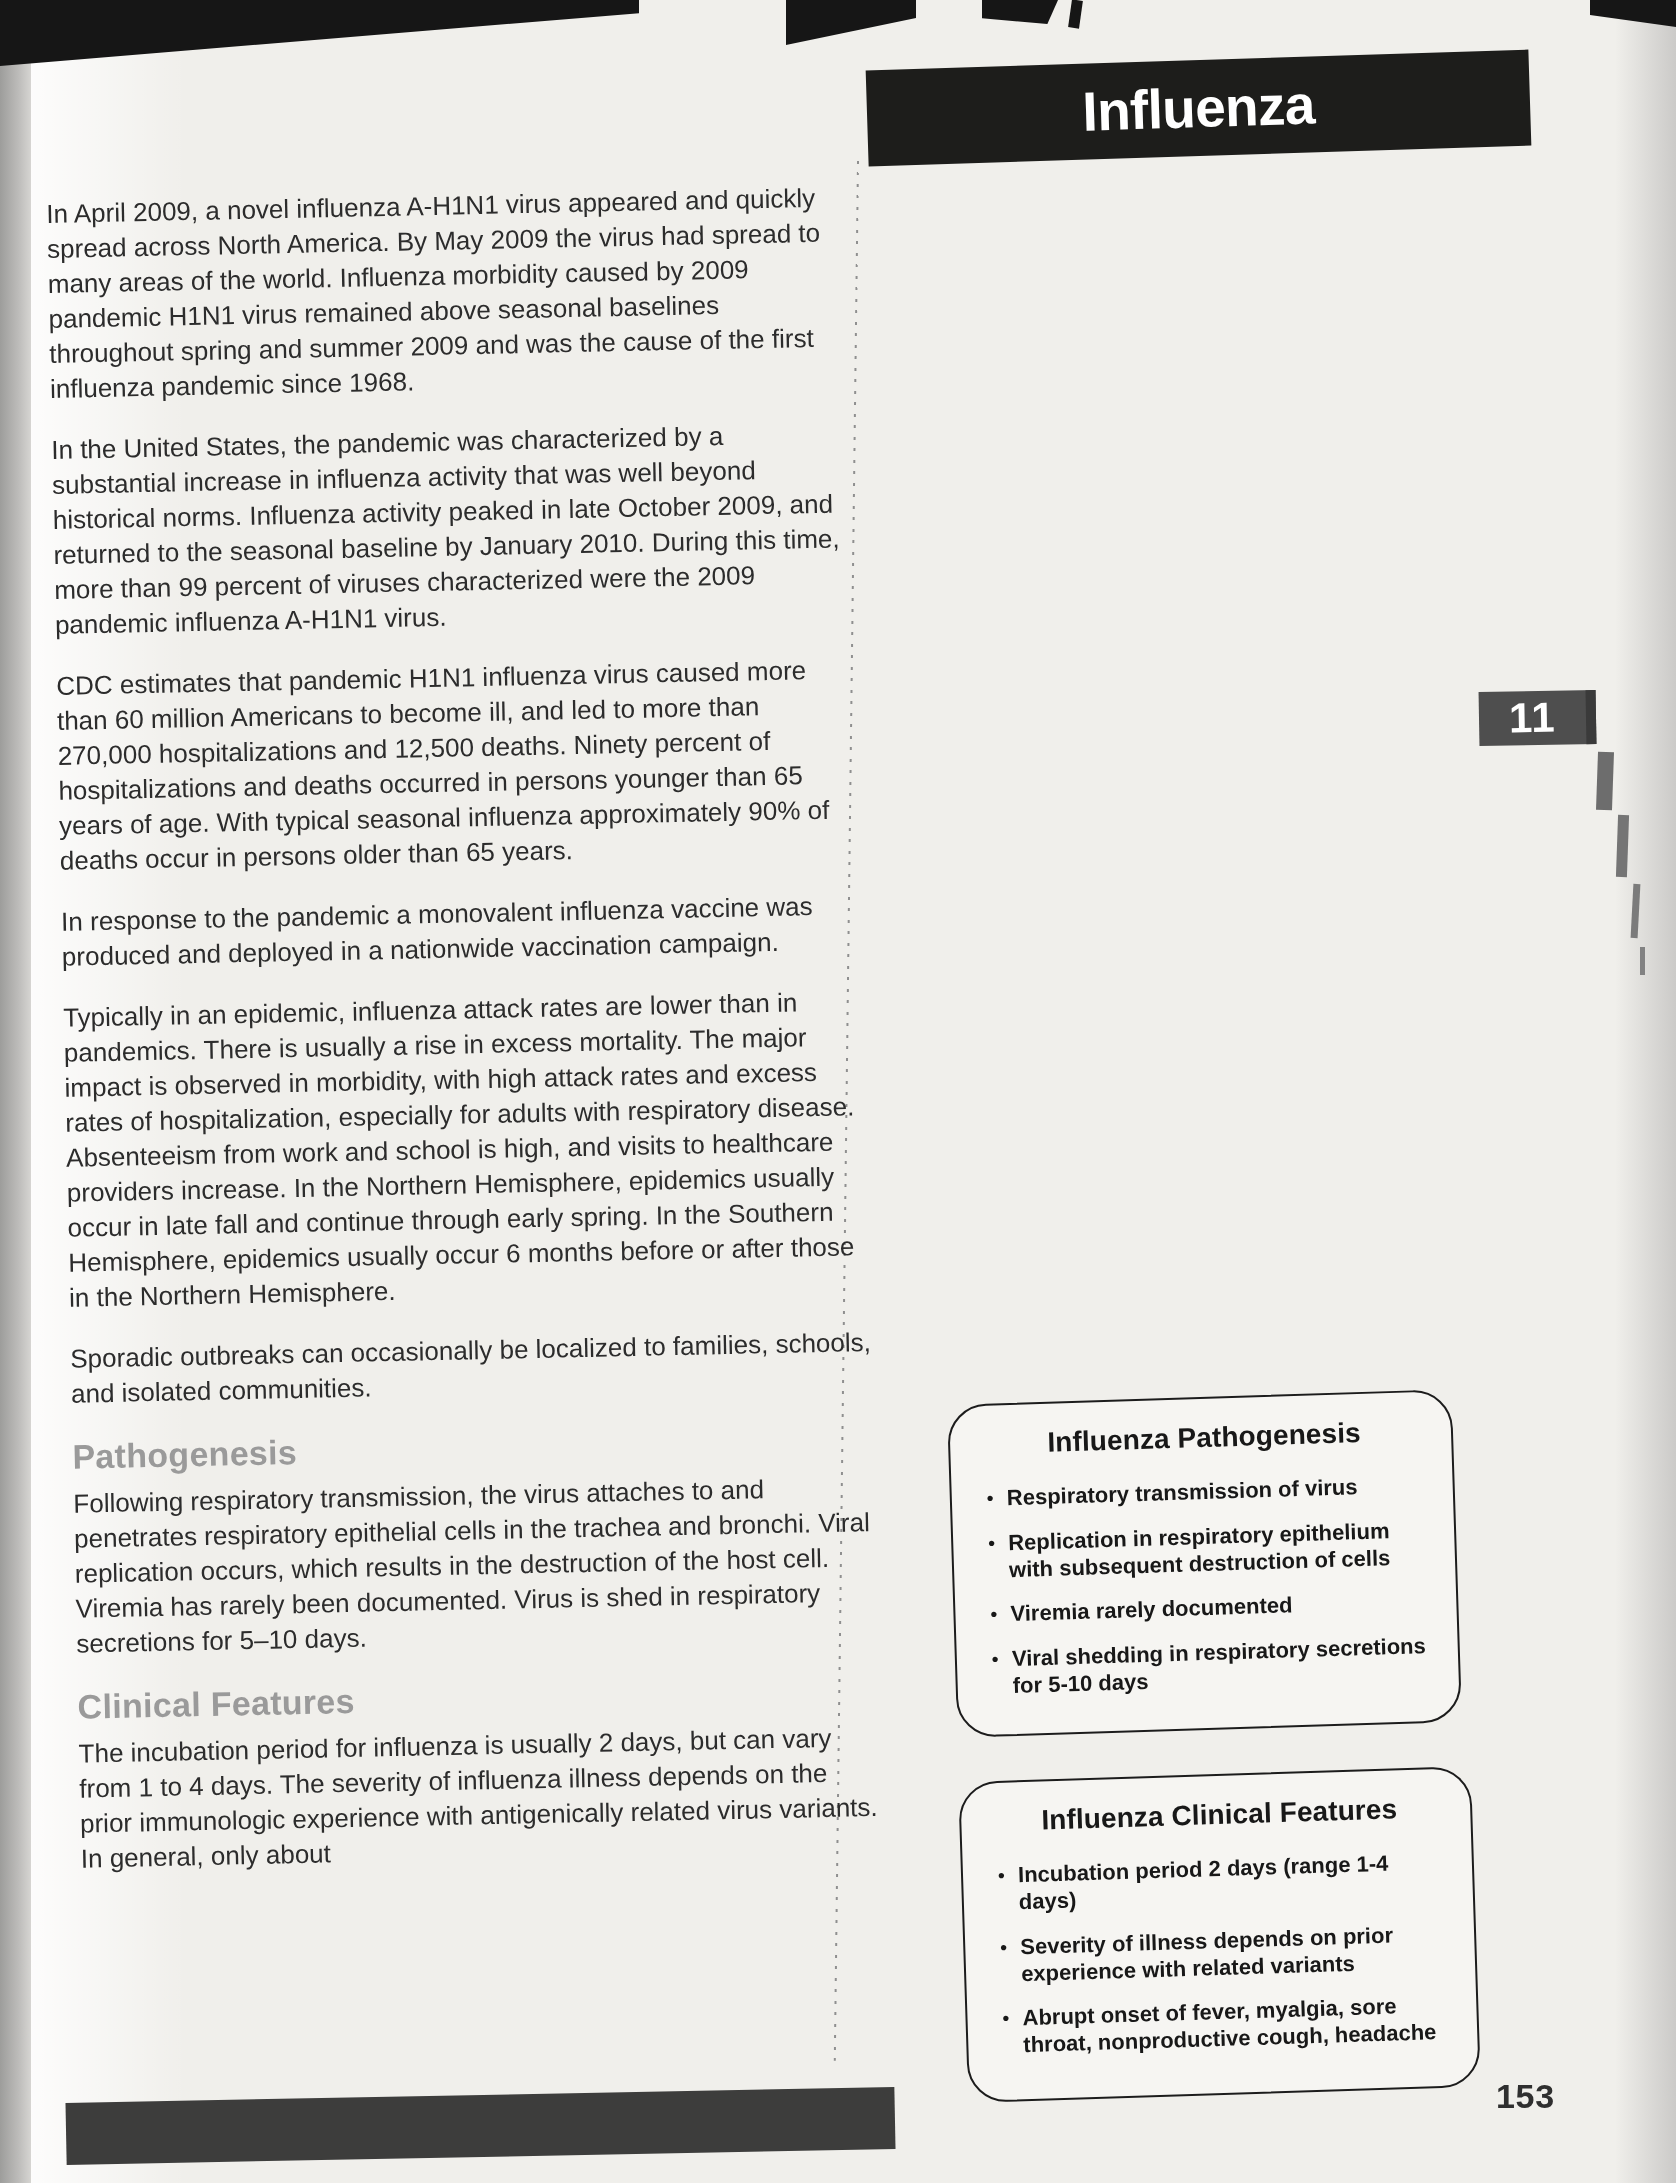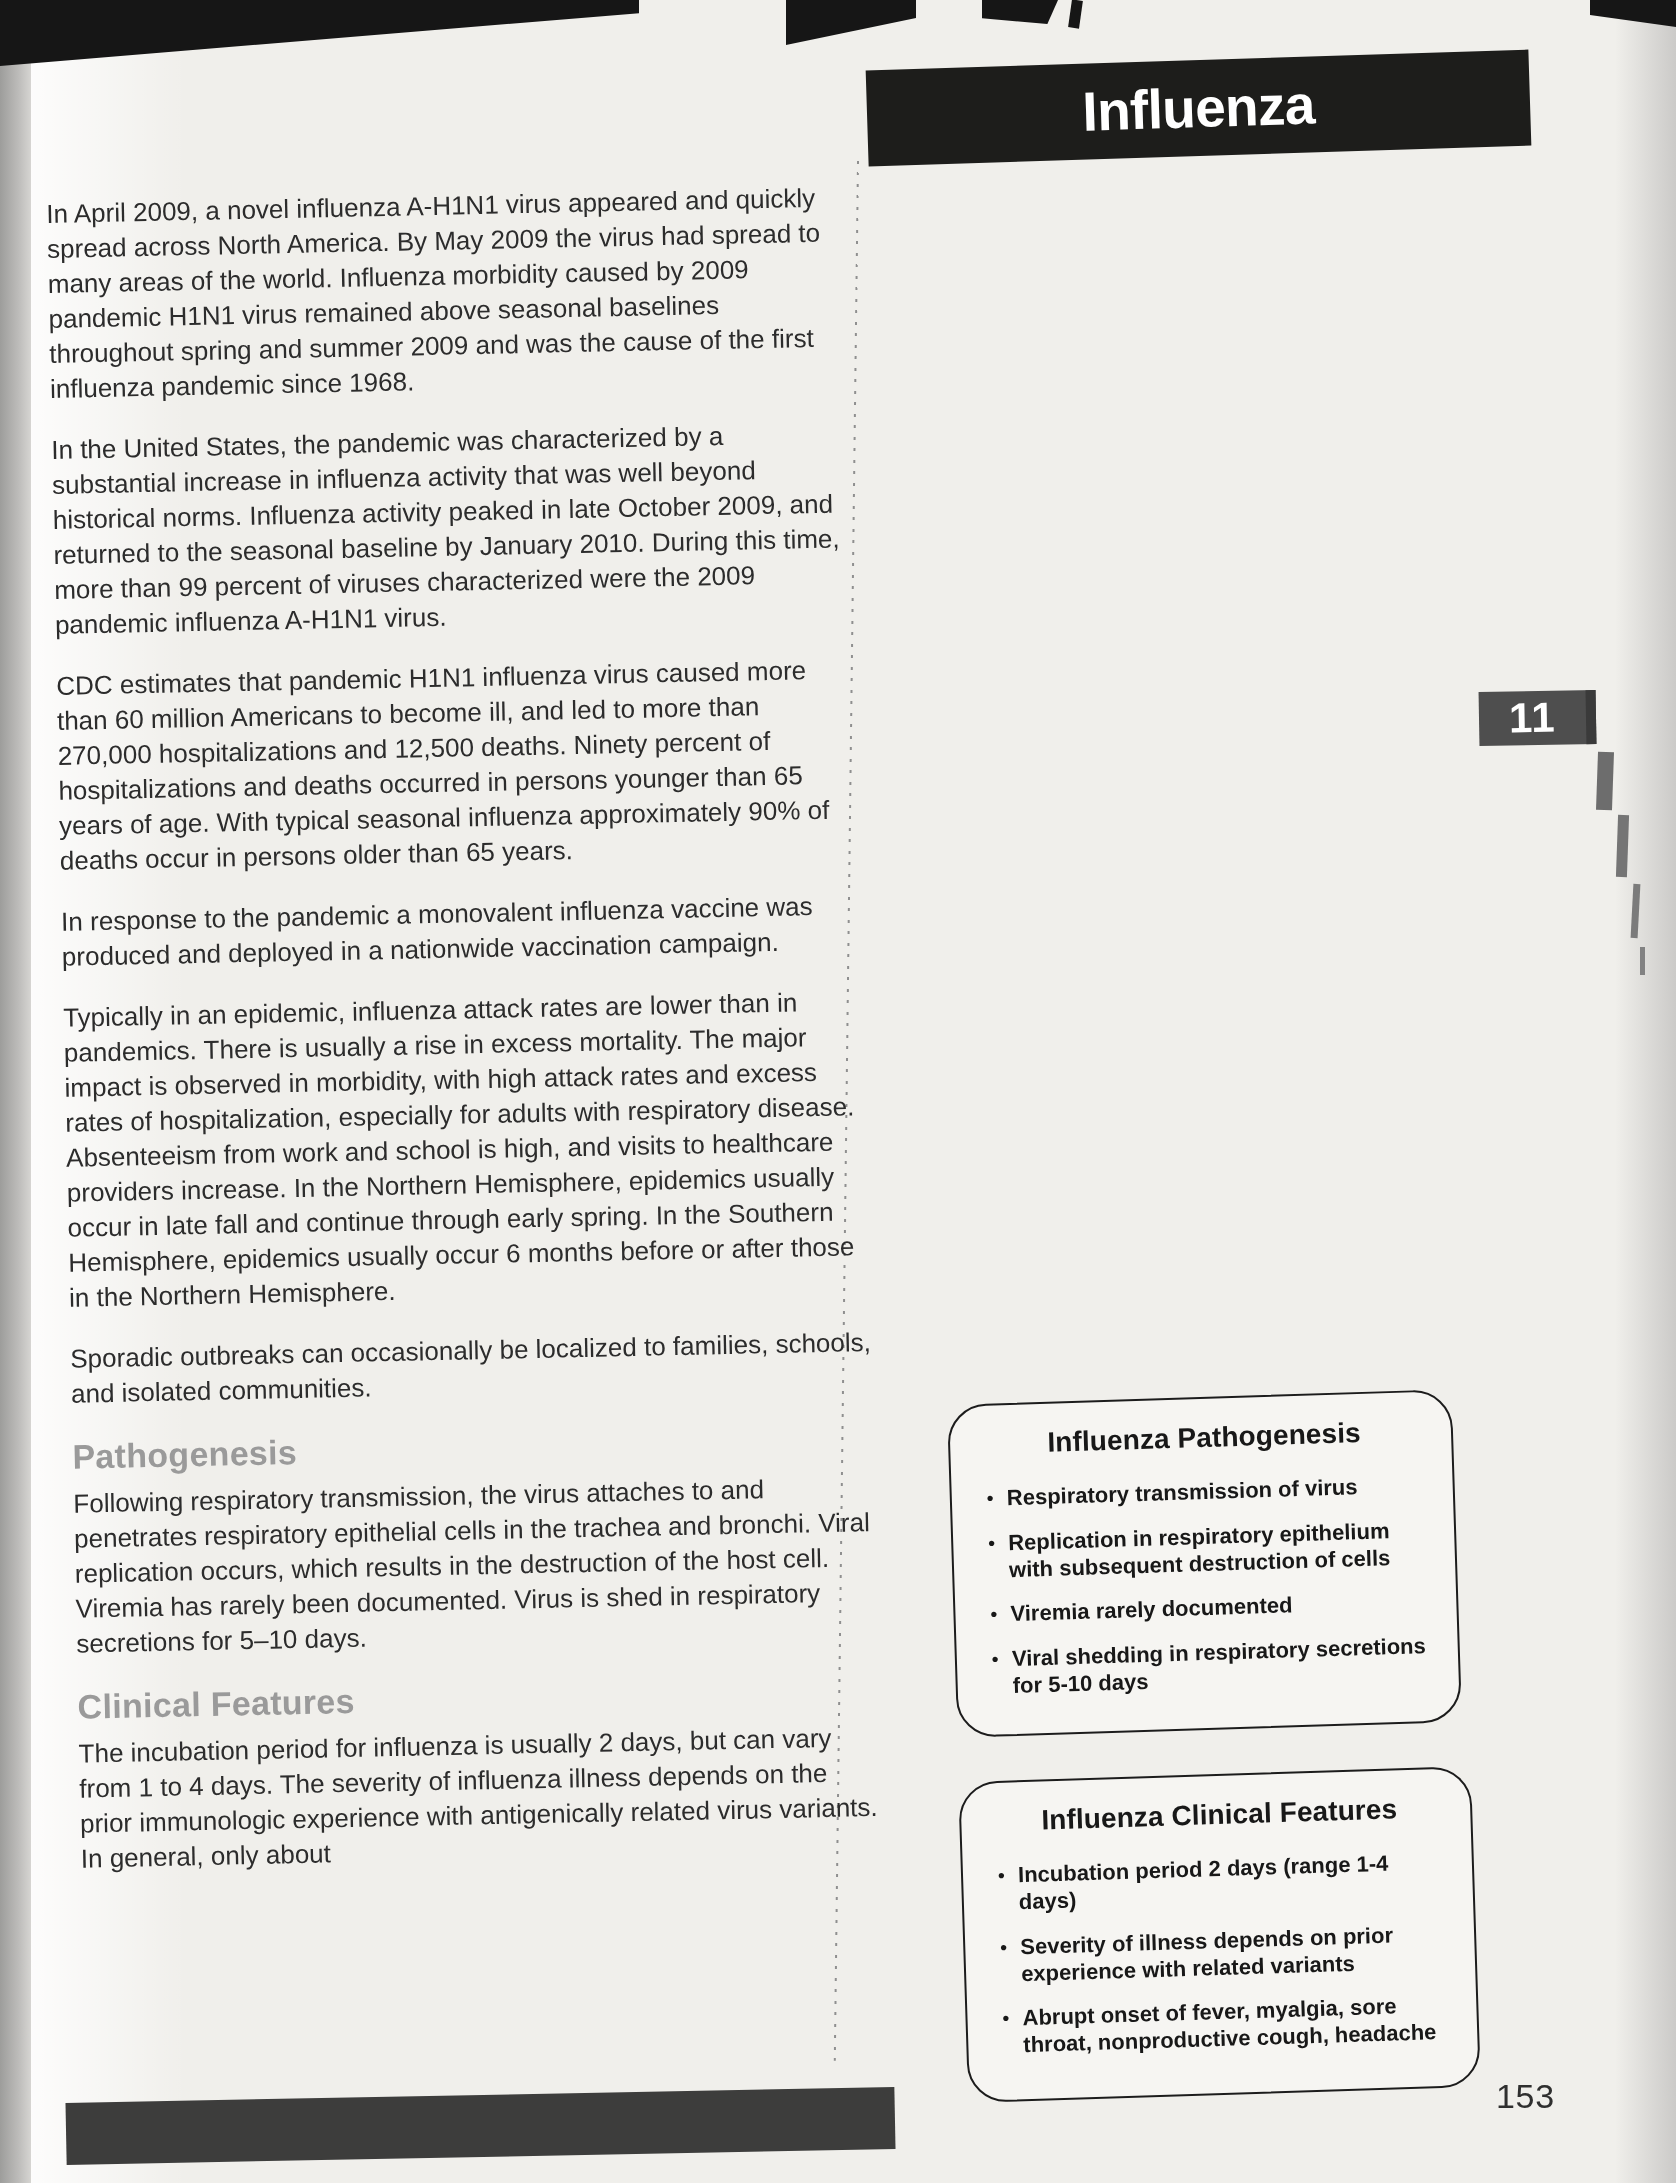--- a/index.html
+++ b/index.html
@@ -96,21 +96,21 @@
   .bullet .dot{flex:0 0 20px;font-size:19px;line-height:27px;}
   .bullet .btext{flex:1;}
 
   
   .footer-bar{
     position:absolute;left:66px;top:2095px;width:829px;height:62px;
     background:#3d3d3c;transform:rotate(-1.1deg);
   }
   .page-number{
     position:absolute;left:1496px;top:2077px;
-    font-size:34px;font-weight:normal;color:#2f2f2f;letter-spacing:0.7px;
+    font-size:34px;font-weight:bold;color:#2f2f2f;letter-spacing:0.7px;
   }
 </style>
 </head>
 <body>
 
 <div class="page">
 
   <div class="spine-shadow"></div>
   <div class="spine-glare"></div>
   <div class="right-edge-shade"></div>

